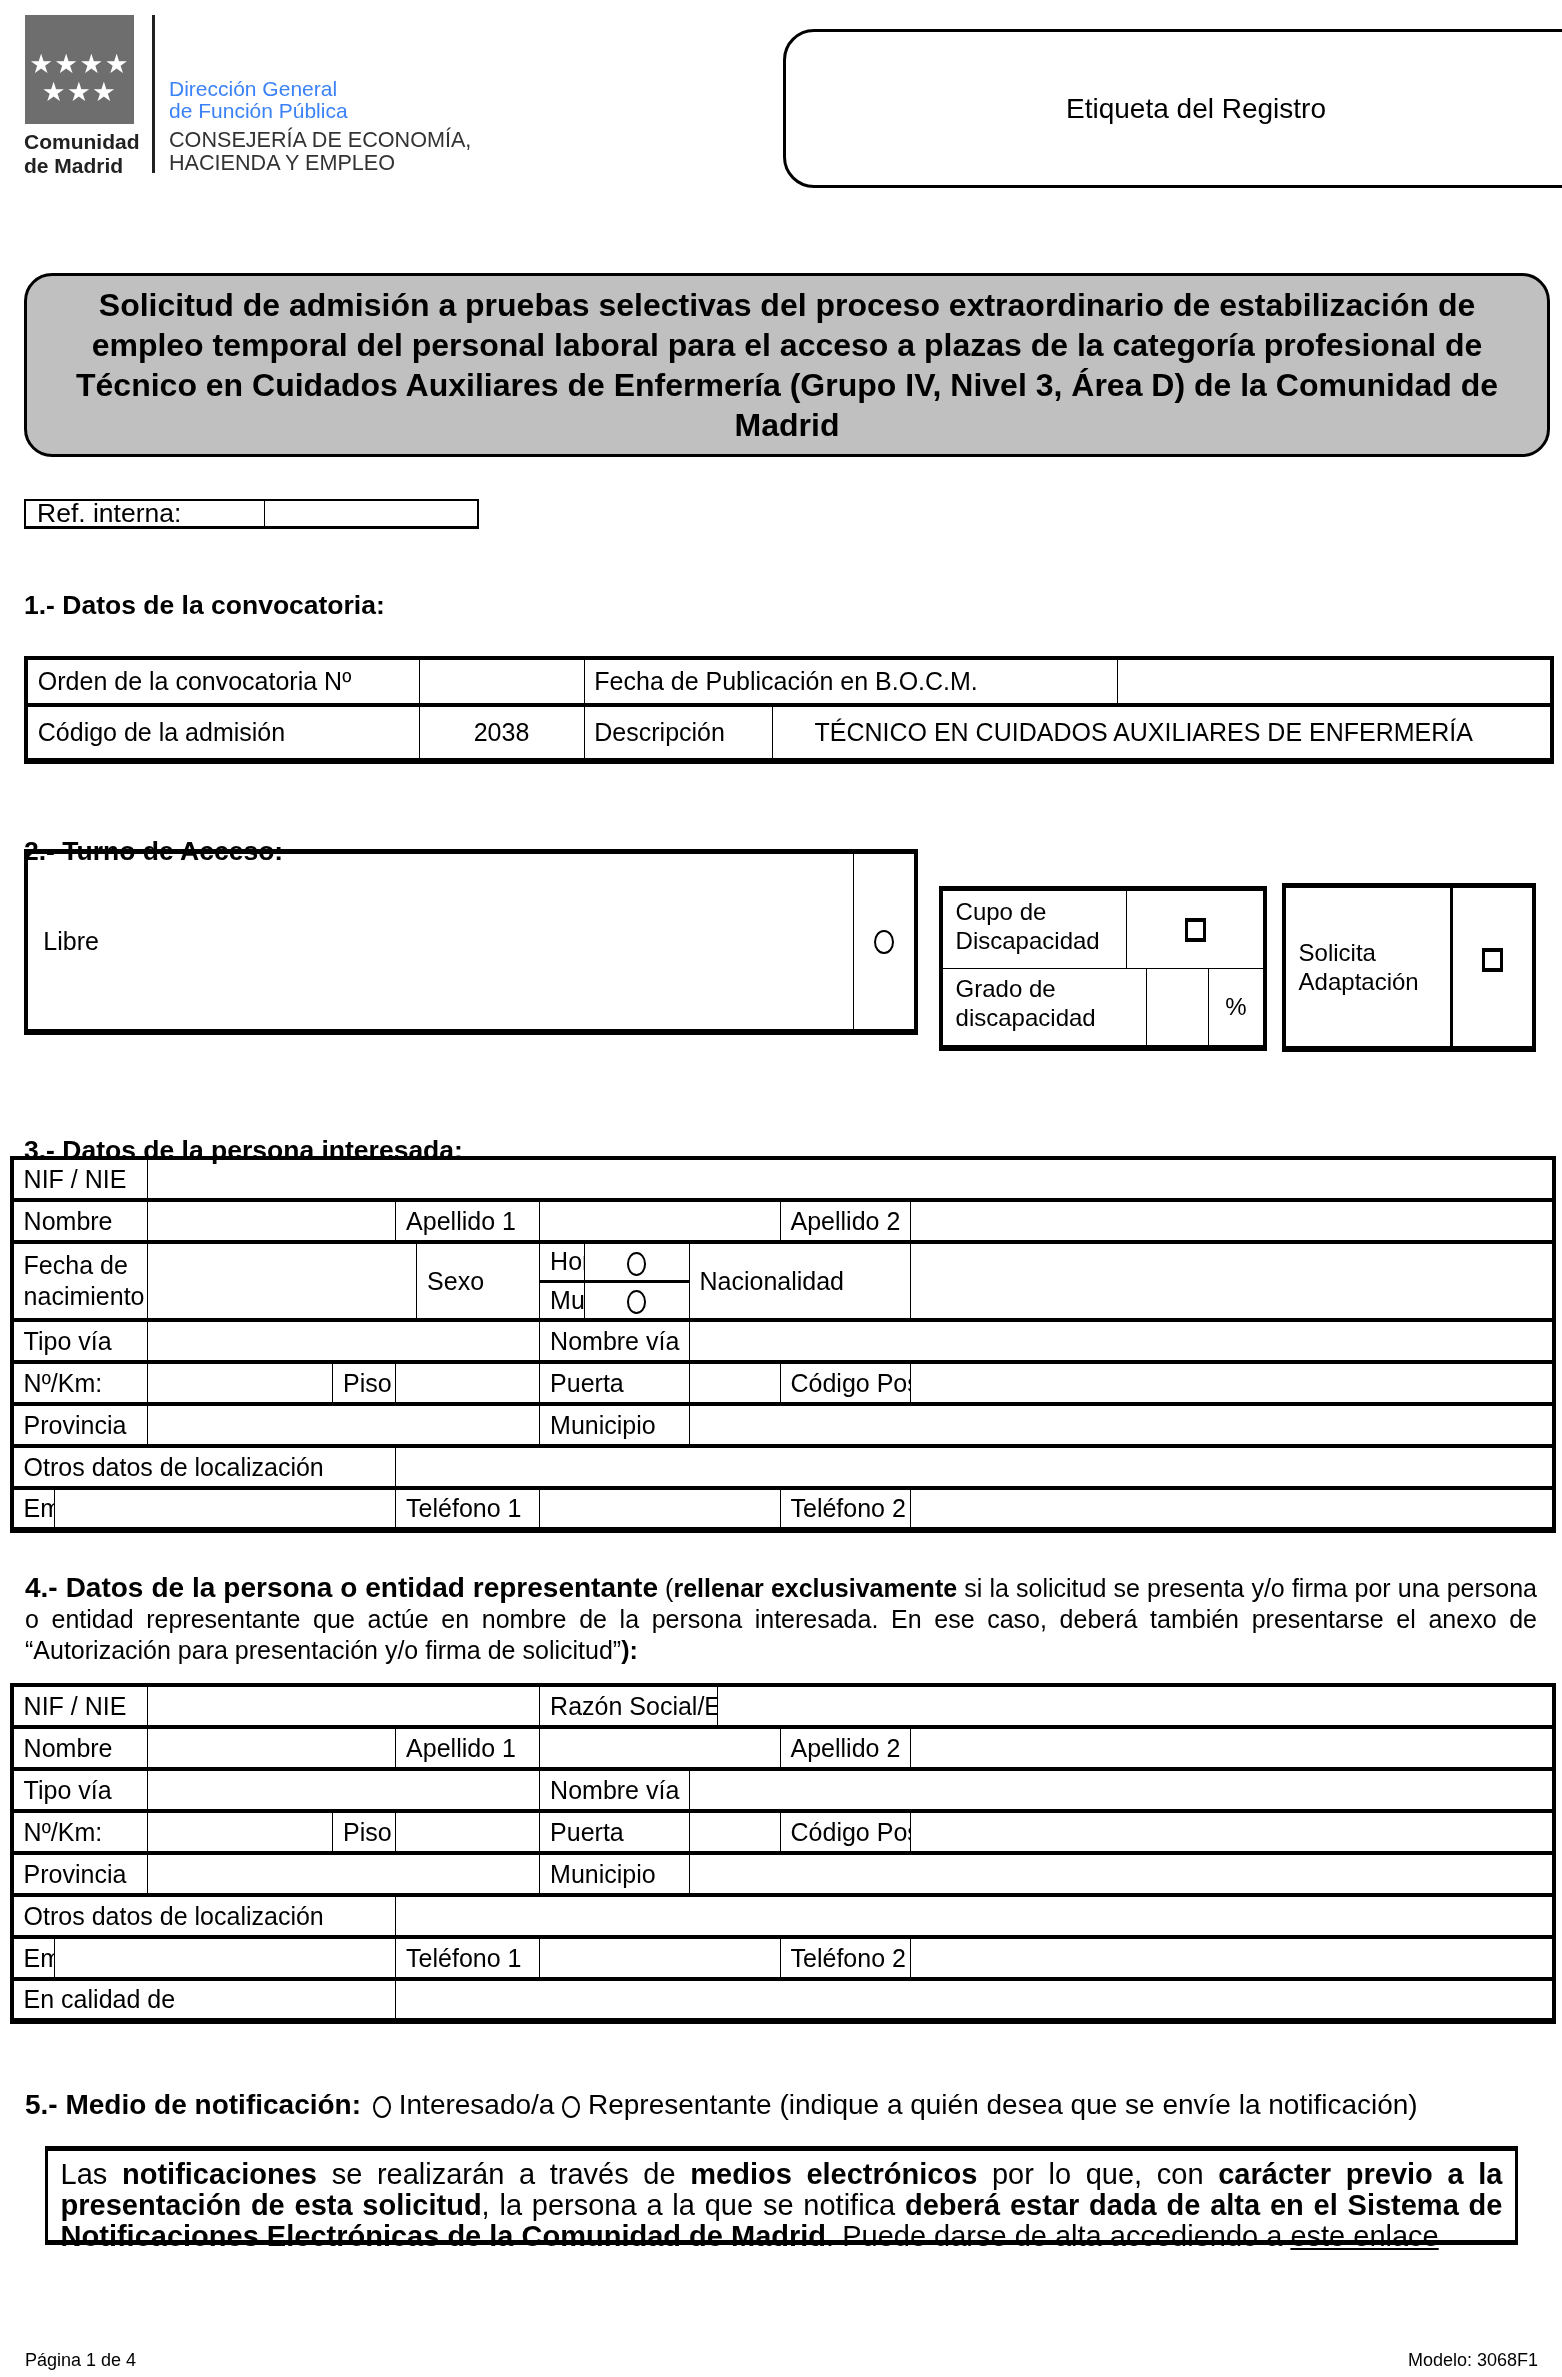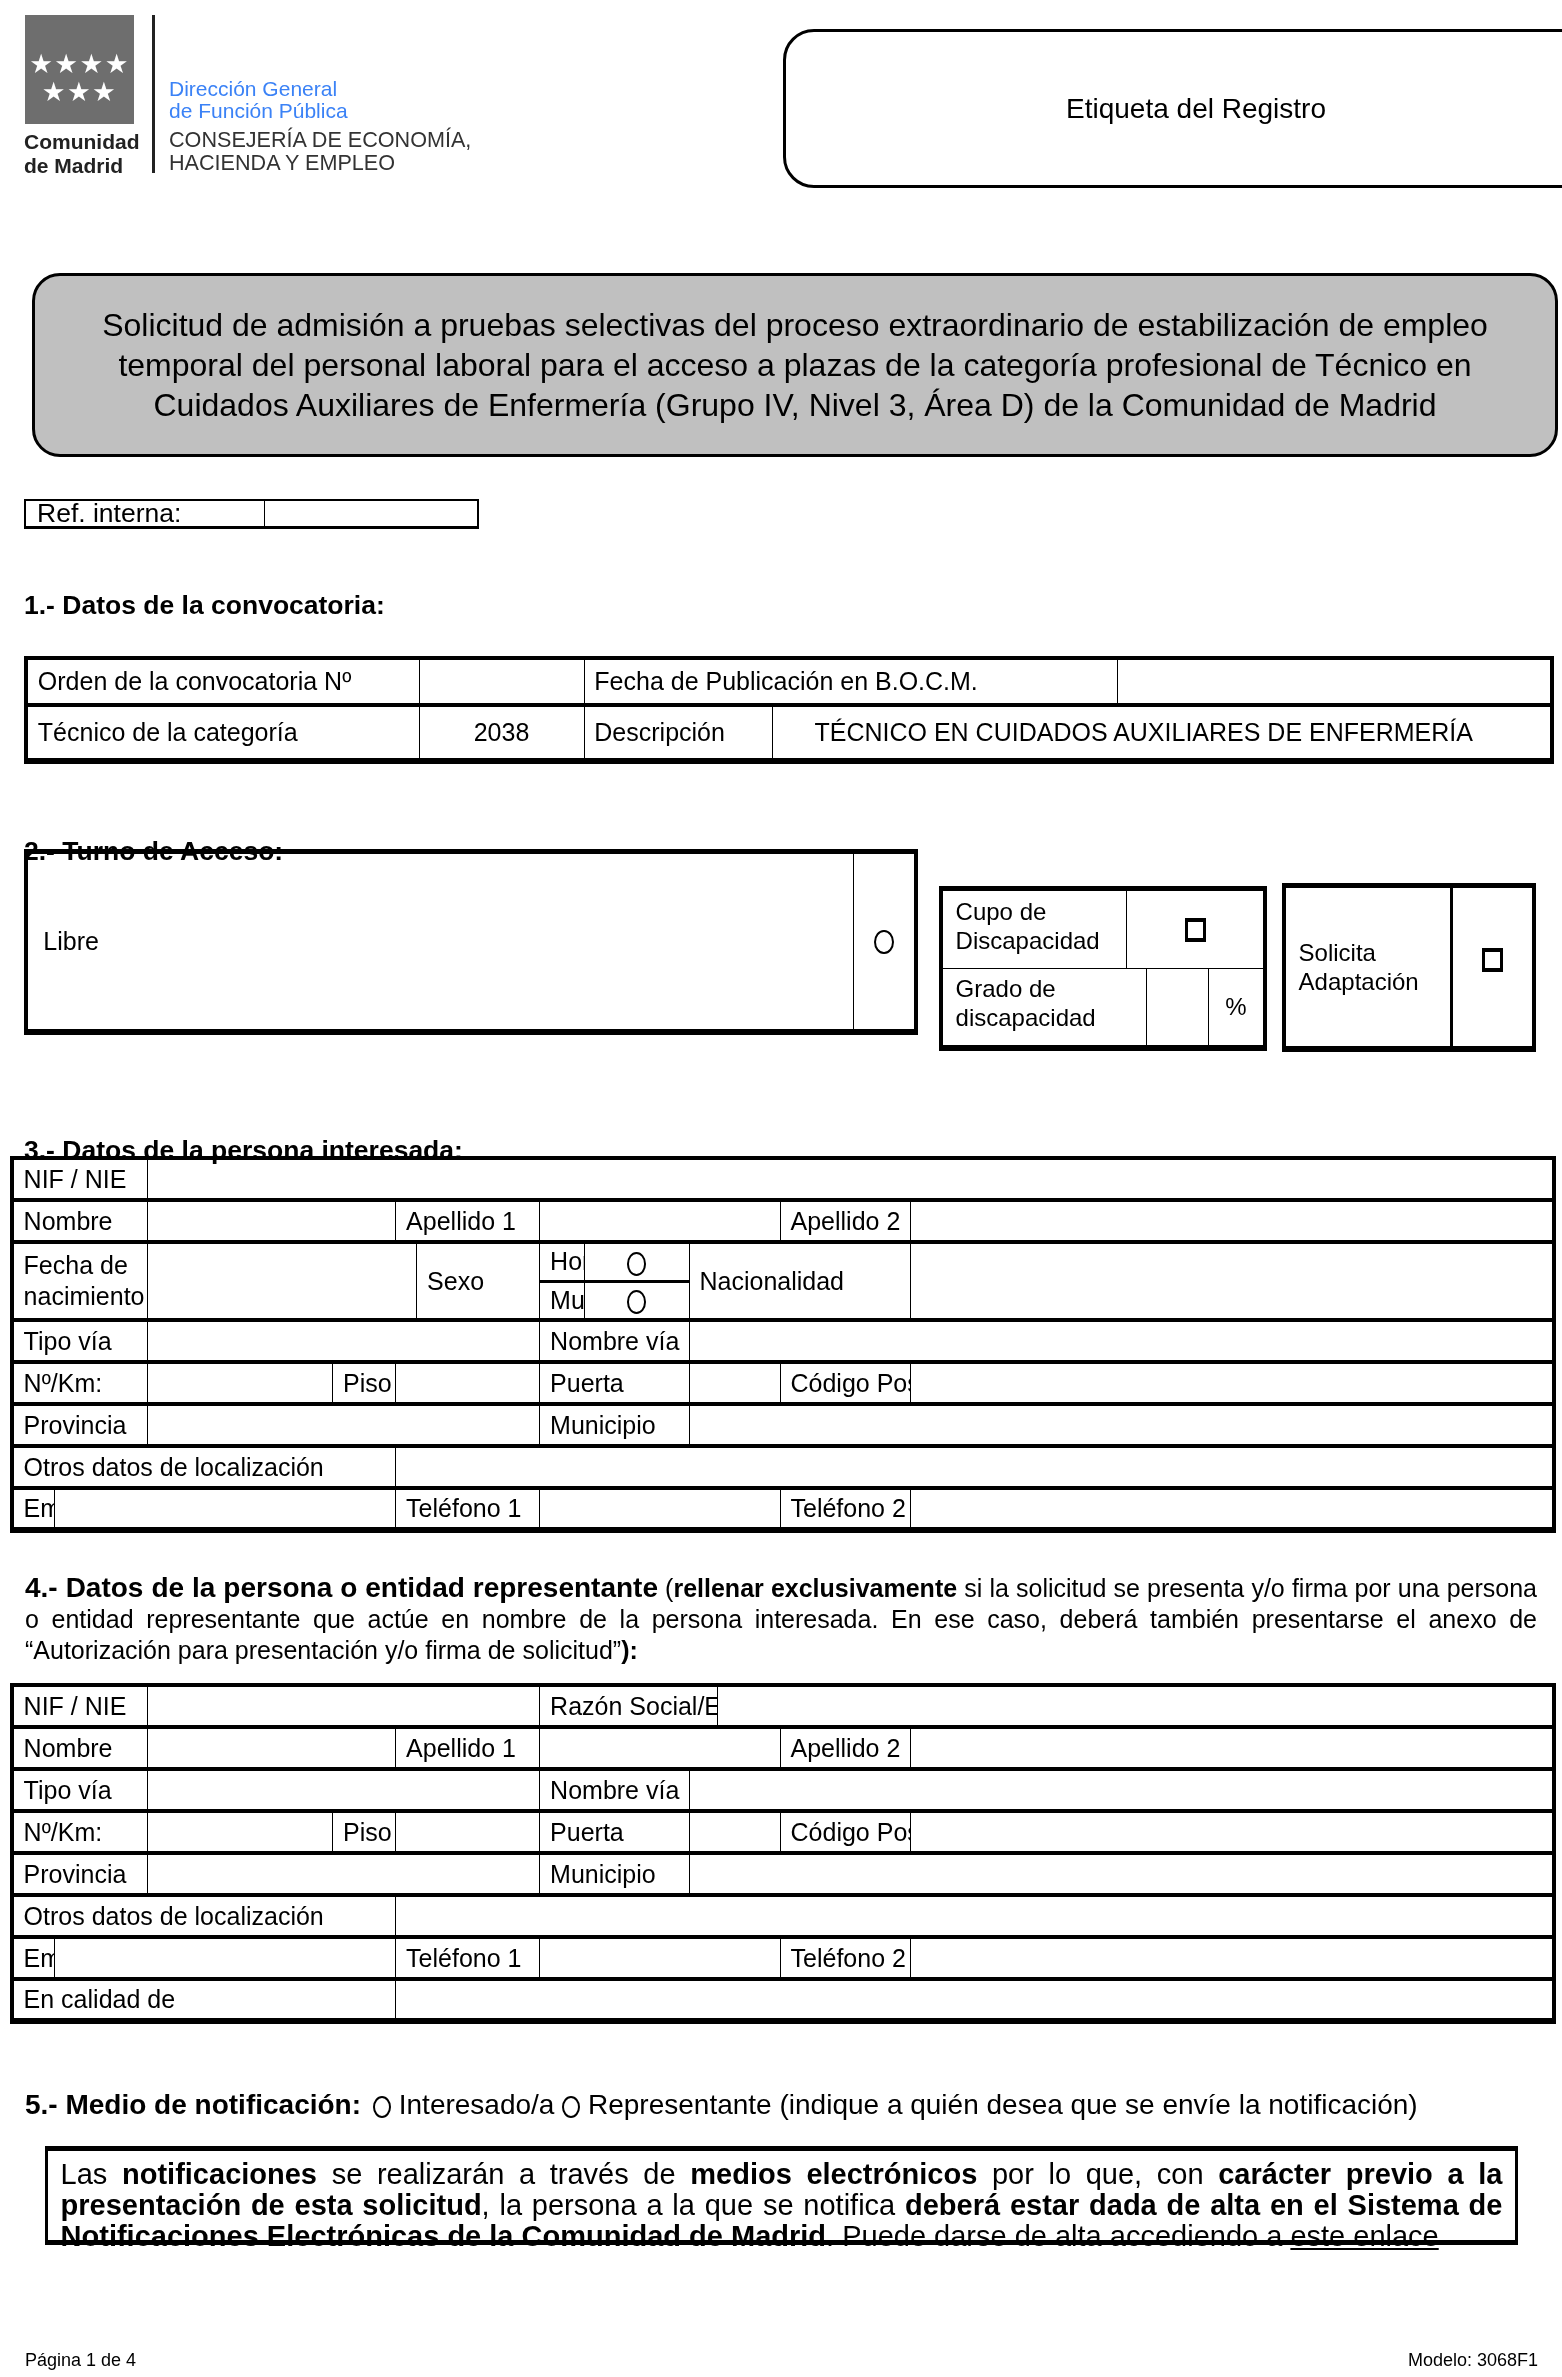--- a/index.html
+++ b/index.html
@@ -11,21 +11,21 @@
   .logo-stars { left: 25px; top: 50px; width: 109px; text-align: center; color: #fff; font-size: 26.5px; line-height: 28px; letter-spacing: 1.4px; }
   .logo-name { left: 24px; top: 130px; font-weight: bold; font-size: 21px; line-height: 24px; color: #222; font-family: "Liberation Sans", sans-serif; }
   .logo-sep { left: 152px; top: 15.3px; width: 2.8px; height: 158px; background: #222; }
   .logo-dg { left: 169px; top: 78px; font-size: 21px; line-height: 21.6px; color: #3b82f6; }
   .logo-cons { left: 169px; top: 128px; font-size: 21.6px; line-height: 23px; color: #333; }
 
   
   .etiqueta { left: 783px; top: 29px; width: 826px; height: 159px; border: 3.5px solid #000; border-radius: 31px; display: flex; align-items: center; justify-content: center; font-size: 28px; box-sizing: border-box; }
 
   
-  .title-box { left: 24px; top: 273px; width: 1526px; height: 184px; background: #c0c0c0; border: 3.5px solid #000; border-radius: 28px; box-sizing: border-box; display: flex; align-items: center; justify-content: center; text-align: center; font-weight: normal; font-size: 32px; line-height: 40px; padding: 0 21px; margin-left: 8px; }
+  .title-box { left: 24px; top: 273px; width: 1526px; height: 184px; background: #c0c0c0; border: 3.5px solid #000; border-radius: 28px; box-sizing: border-box; display: flex; align-items: center; justify-content: center; text-align: center; font-weight: bold; font-size: 32px; line-height: 40px; padding: 0 21px; }
 
   
   .ref { left: 24px; top: 499px; width: 455px; height: 30px; border: 2.1px solid #000; border-bottom-width: 3.5px; box-sizing: border-box; display: flex; }
   .ref .lbl { width: 227px; border-right: 1.4px solid #000; font-size: 26.5px; padding-left: 11px; display: flex; align-items: center; }
 
   .sec-title { font-weight: bold; font-size: 26.5px; }
 
   
   table.form { position: absolute; border-collapse: collapse; table-layout: fixed; }
   table.form td { border: 1.4px solid #000; font-size: 25px; padding: 0 0 0 9.8px; vertical-align: middle; white-space: nowrap; overflow: hidden; }
@@ -93,21 +93,21 @@
       <col style="width:435px">
     </colgroup>
   <tbody>
       <tr class="thick" style="height:47px">
     <td class="lb">Orden de la convocatoria Nº</td>
     <td></td>
     <td colspan="2">Fecha de Publicación en B.O.C.M.</td>
     <td class="rb"></td>
   </tr>
   <tr class="thick last" style="height:56px">
-    <td class="lb">Técnico de la categoría</td>
+    <td class="lb">Código de la admisión</td>
     <td class="center">2038</td>
     <td>Descripción</td>
     <td colspan="2" class="rb" style="padding-left:42px">TÉCNICO EN CUIDADOS AUXILIARES DE ENFERMERÍA</td>
   </tr>
 </tbody>
   </table>
 
 <div class="abs sec-title" style="left:24px; top:836px;">2.- Turno de Acceso:</div>
 
 <div class="abs box2" style="left:24px; top:849px; width:894px; height:186px; display:flex;">

